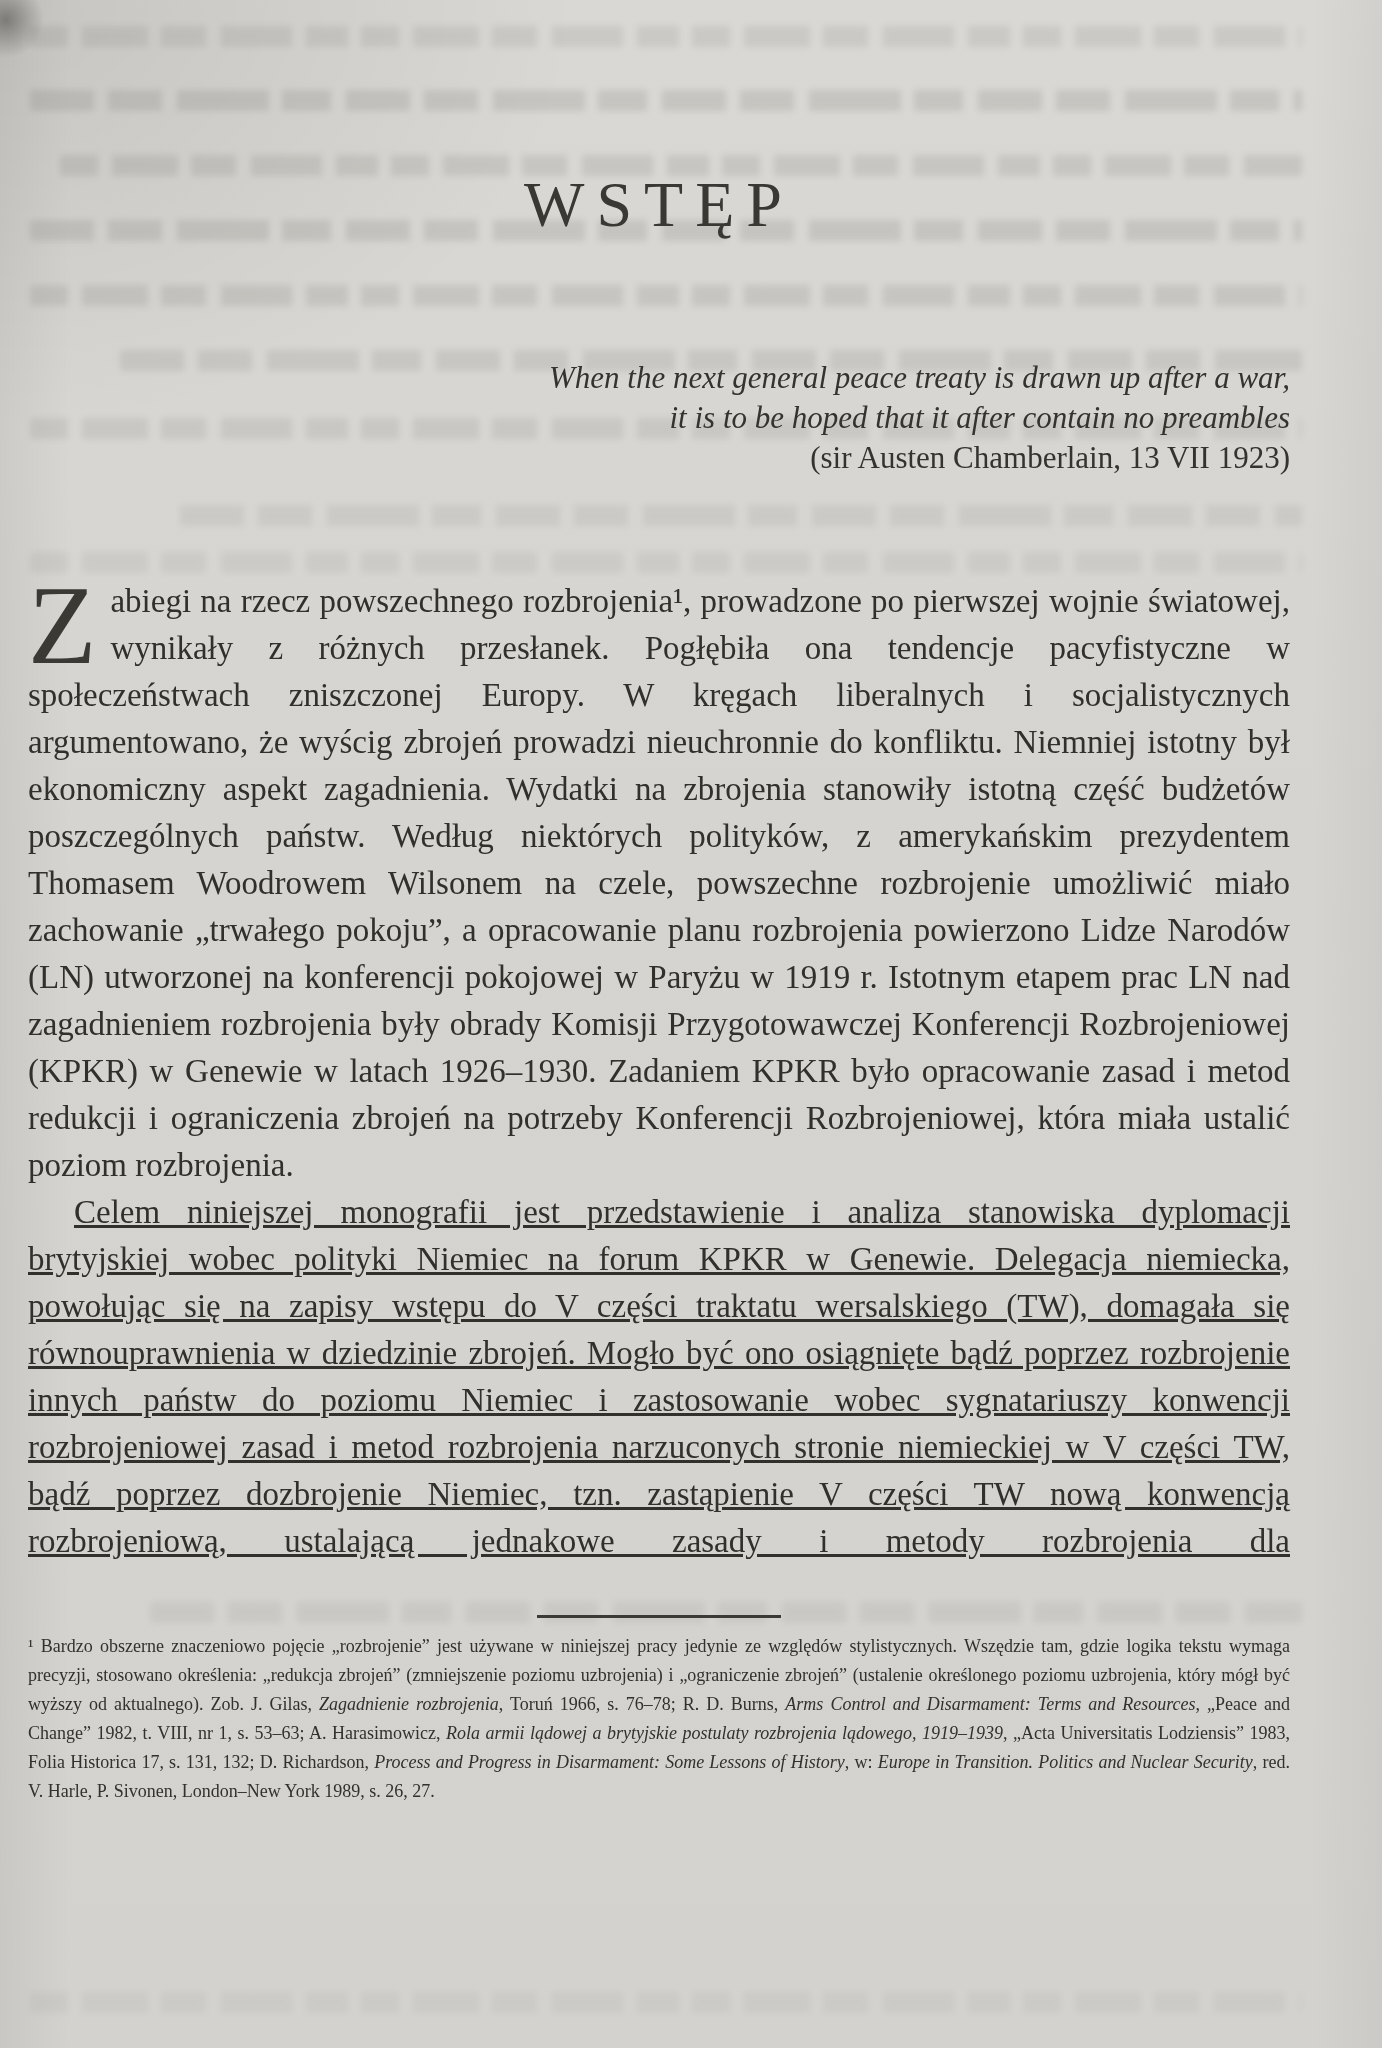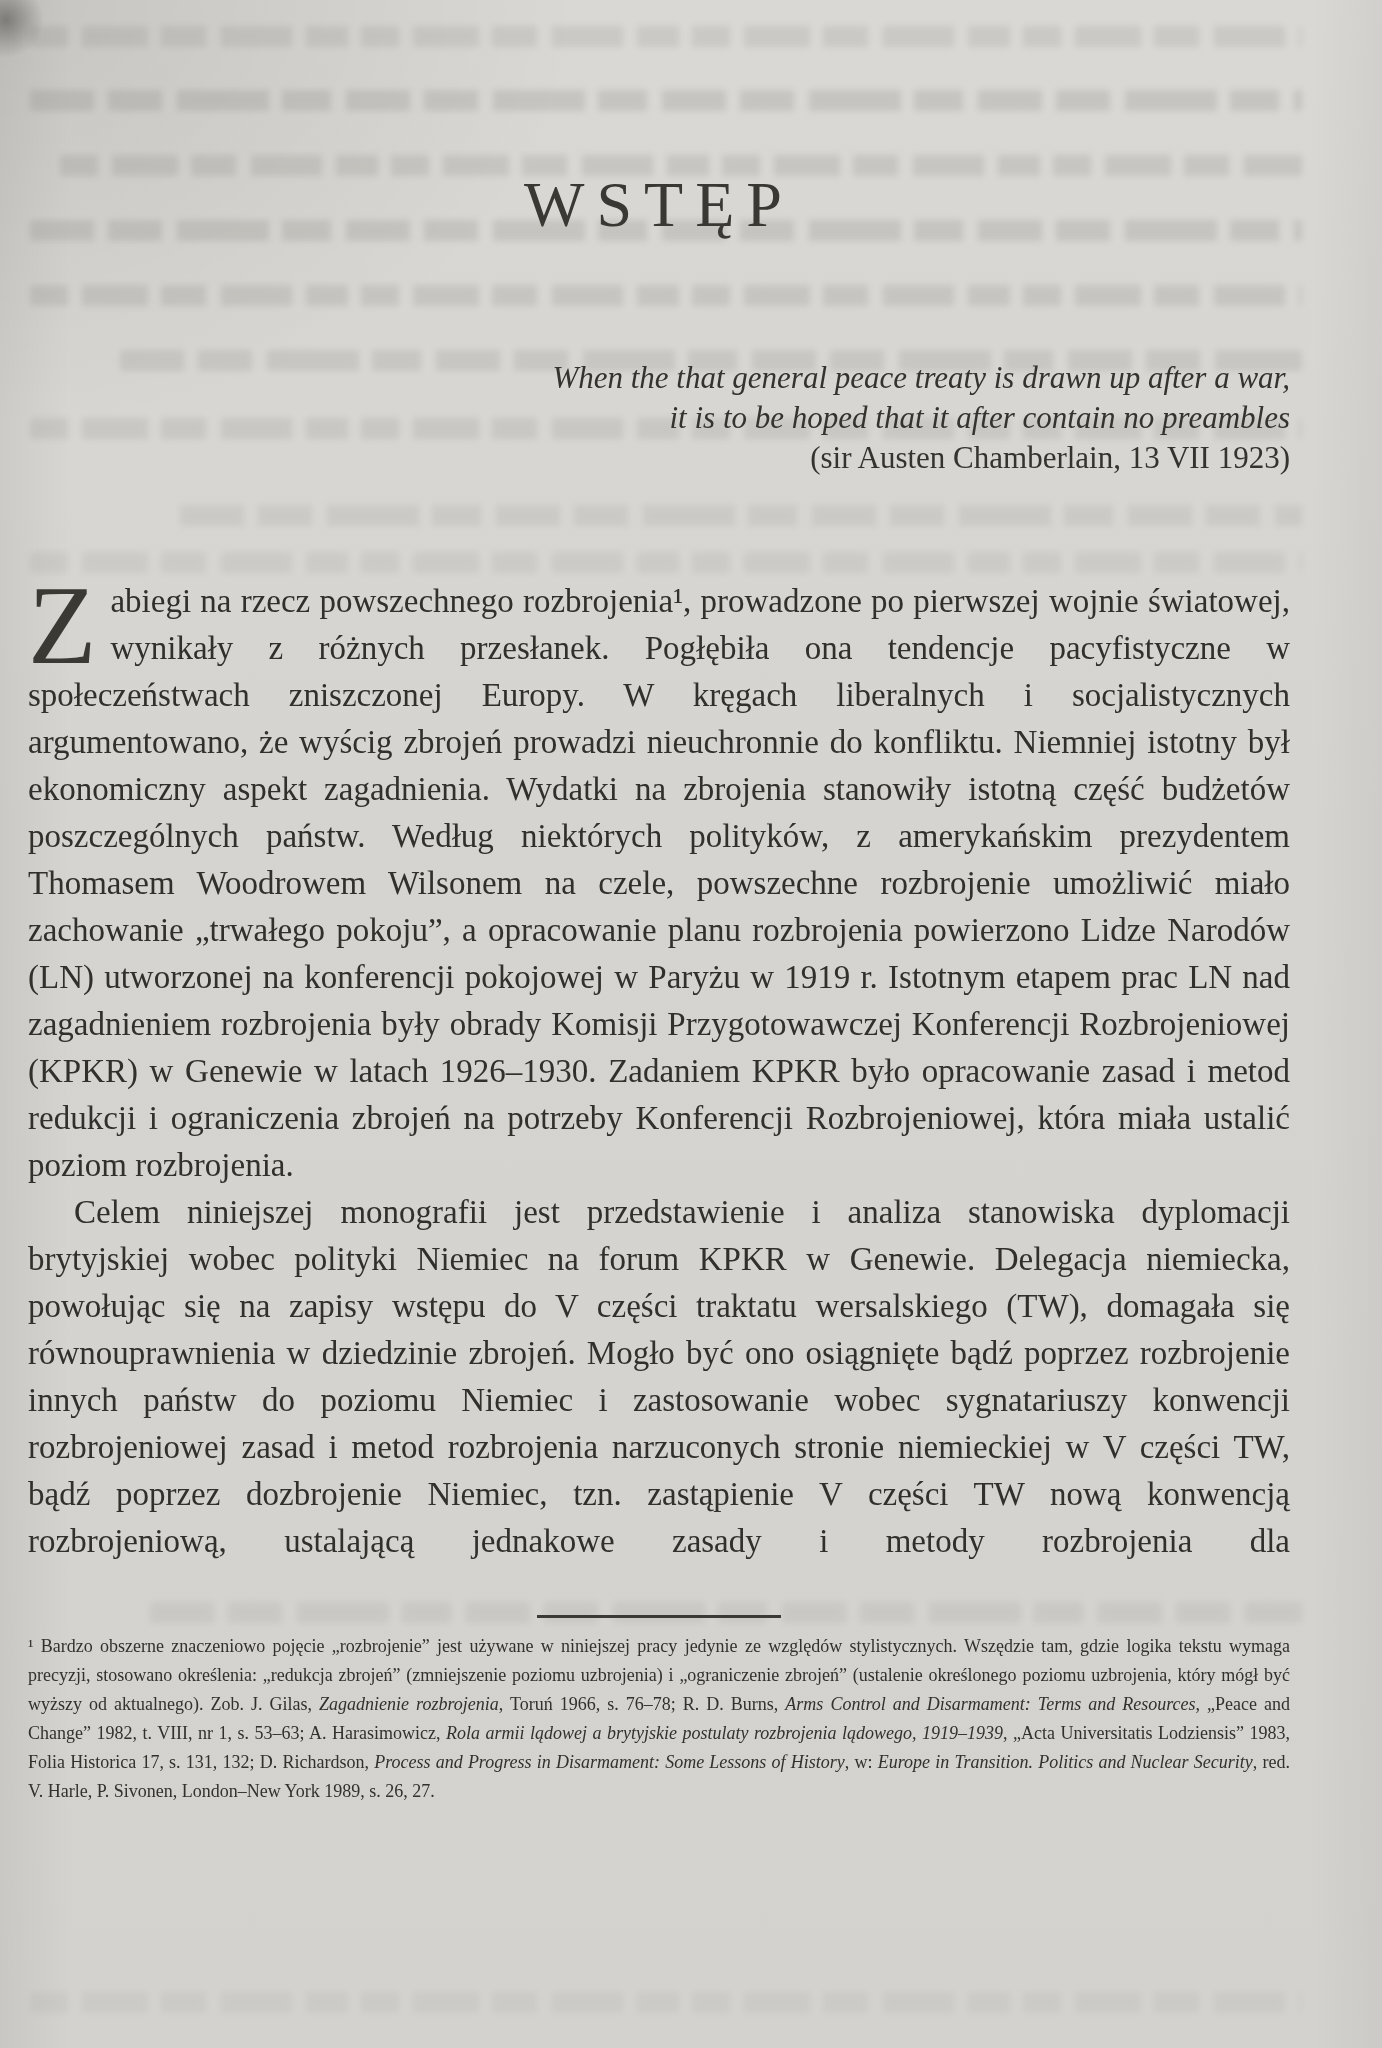--- a/index.html
+++ b/index.html
@@ -80,21 +80,21 @@
 
   .para {
     margin: 0;
     font-size: 33px;
     line-height: 47px;
     text-align: justify;
     color: #31302b;
   }
   .para.first { margin-top: 100px; }
   .para.cont  { text-align-last: justify; }
-  .para.indent { text-indent: 46px; }
+  .para.indent { text-indent: 46px; text-decoration: underline; }
 
   .dropcap {
     float: left;
     font-size: 112px;
     line-height: 82px;
     padding: 6px 14px 0 0;
     color: #3a3933;
   }
 
   .footnote-rule {
@@ -128,21 +128,21 @@
     <div class="ghost" style="top:552px; opacity:0.07;"></div>
     <div class="ghost alt" style="top:1602px; opacity:0.07; left:150px;"></div>
     <div class="ghost" style="top:1992px; opacity:0.05;"></div>
   </div>
 
   <div class="content">
 
     <h1 class="title">WSTĘP</h1>
 
     <div class="epigraph">
-      <div class="epi-line">When the that general peace treaty is drawn up after a war,</div>
+      <div class="epi-line">When the next general peace treaty is drawn up after a war,</div>
       <div class="epi-line">it is to be hoped that it after contain no preambles</div>
       <div class="epi-attribution">(sir Austen Chamberlain, 13 VII 1923)</div>
     </div>
 
     <p class="para first"><span class="dropcap">Z</span><span>abiegi na rzecz powszechnego rozbrojenia¹, prowadzone po pierwszej wojnie światowej, wynikały z różnych przesłanek. Pogłębiła ona tendencje pacyfistyczne w społeczeństwach zniszczonej Europy. W kręgach liberalnych i socjalistycznych argumentowano, że wyścig zbrojeń prowadzi nieuchronnie do konfliktu. Niemniej istotny był ekonomiczny aspekt zagadnienia. Wydatki na zbrojenia stanowiły istotną część budżetów poszczególnych państw. Według niektórych polityków, z amerykańskim prezydentem Thomasem Woodrowem Wilsonem na czele, powszechne rozbrojenie umożliwić miało zachowanie „trwałego pokoju”, a opracowanie planu rozbrojenia powierzono Lidze Narodów (LN) utworzonej na konferencji pokojowej w Paryżu w 1919 r. Istotnym etapem prac LN nad zagadnieniem rozbrojenia były obrady Komisji Przygotowawczej Konferencji Rozbrojeniowej (KPKR) w Genewie w latach 1926–1930. Zadaniem KPKR było opracowanie zasad i metod redukcji i ograniczenia zbrojeń na potrzeby Konferencji Rozbrojeniowej, która miała ustalić poziom rozbrojenia.</span></p>
 
     <p class="para indent cont">Celem niniejszej monografii jest przedstawienie i analiza stanowiska dyplomacji brytyjskiej wobec polityki Niemiec na forum KPKR w Genewie. Delegacja niemiecka, powołując się na zapisy wstępu do V części traktatu wersalskiego (TW), domagała się równouprawnienia w dziedzinie zbrojeń. Mogło być ono osiągnięte bądź poprzez rozbrojenie innych państw do poziomu Niemiec i zastosowanie wobec sygnatariuszy konwencji rozbrojeniowej zasad i metod rozbrojenia narzuconych stronie niemieckiej w V części TW, bądź poprzez dozbrojenie Niemiec, tzn. zastąpienie V części TW nową konwencją rozbrojeniową, ustalającą jednakowe zasady i metody rozbrojenia dla</p>
 
     <hr class="footnote-rule">
 

